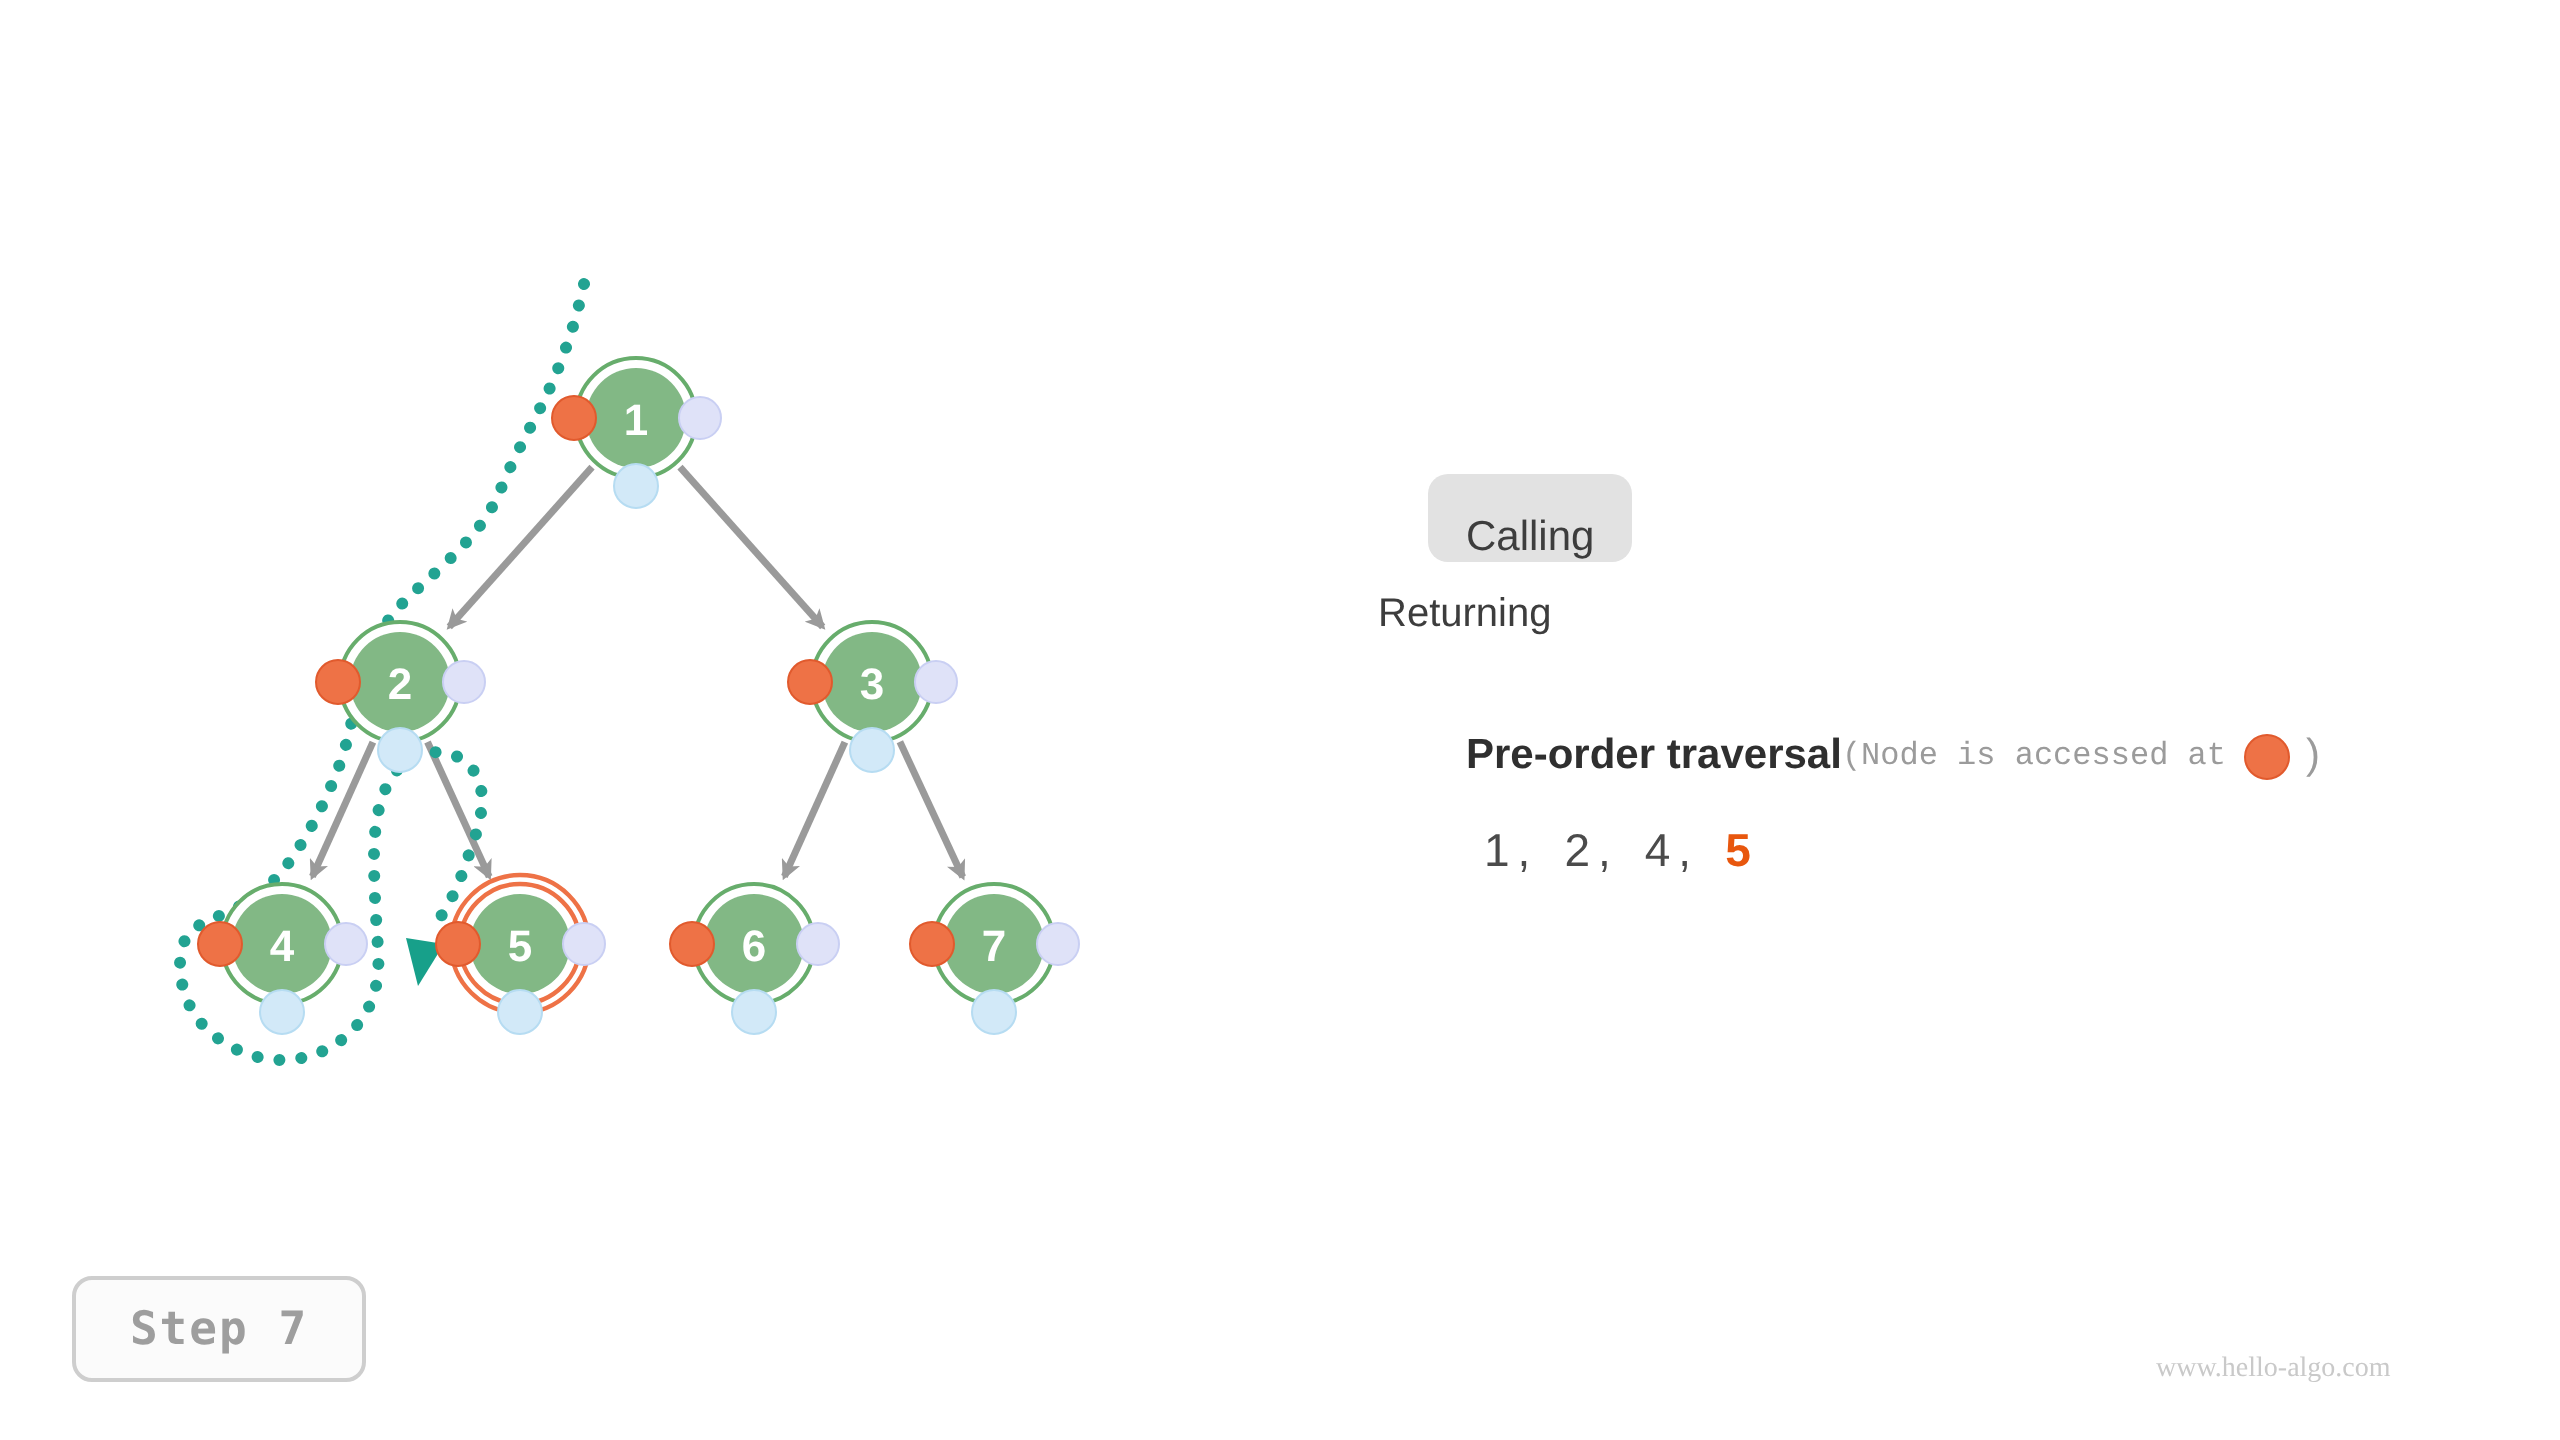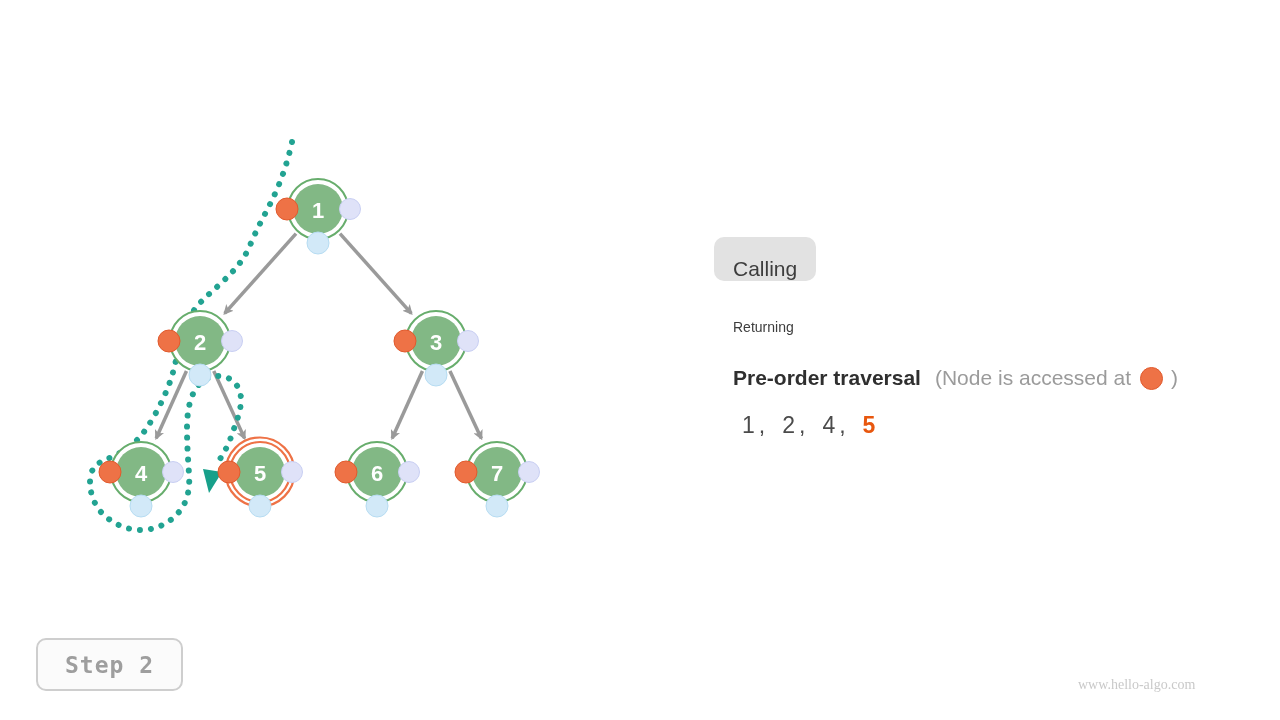--- a/index.html
+++ b/index.html
@@ -10,29 +10,29 @@
   .stage { position:absolute; inset:0; }
   #tree-svg { position:absolute; left:0; top:0; }
 
   .legend-calling {
     position:absolute; left:714px; top:237px; height:44px; padding:0 19px;
     background:var(--badge-bg); border-radius:10px;
     display:flex; align-items:flex-end;
     font-size:21px; color:var(--text-dark);
   }
   .legend-returning {
-    position:absolute; left:733px; top:296px;
-    font-size:14px; color:var(--text-dark);margin-top:23px;
+    position:absolute; left:689px; top:296px;
+    font-size:20px; color:var(--text-dark);
   }
   .trav-line {
     position:absolute; left:733px; top:366px;
     display:flex; align-items:center; white-space:pre;text-align:center;
   }
   .trav-title { font-weight:bold; font-size:21px; color:var(--title-dark); }
-  .trav-note  { font-size:21px; color:var(--text-gray); margin-left:14px; }
+  .trav-note  { font-size:16px; color:var(--text-gray); margin-left:0;font-family:Liberation Mono, monospace; }
   .note-dot {
     display:inline-block; width:21px; height:21px; border-radius:50%;
     background:var(--orange); border:1px solid var(--orange-stroke);
     margin:0 8px 0 9px; vertical-align:-4px;
   }
   .trav-note-suffix { font-size:21px; color:var(--text-gray); }
 
   .sequence {
     position:absolute; left:742px; top:412px;
     font-size:23px; color:var(--seq-color); display:flex; align-items:baseline;
@@ -149,18 +149,18 @@
       <span class="seq-num">1</span>
       <span class="seq-comma">,</span>
       <span class="seq-num">2</span>
       <span class="seq-comma">,</span>
       <span class="seq-num">4</span>
       <span class="seq-comma">,</span>
       <span class="seq-num highlight">5</span>
     </div>
 
   <div class="step-btn">
-    <span>Step 2</span>
+    <span>Step 7</span>
   </div>
 
   <div class="watermark">www.hello-algo.com</div>
 
 </div>
 
 </body></html>

